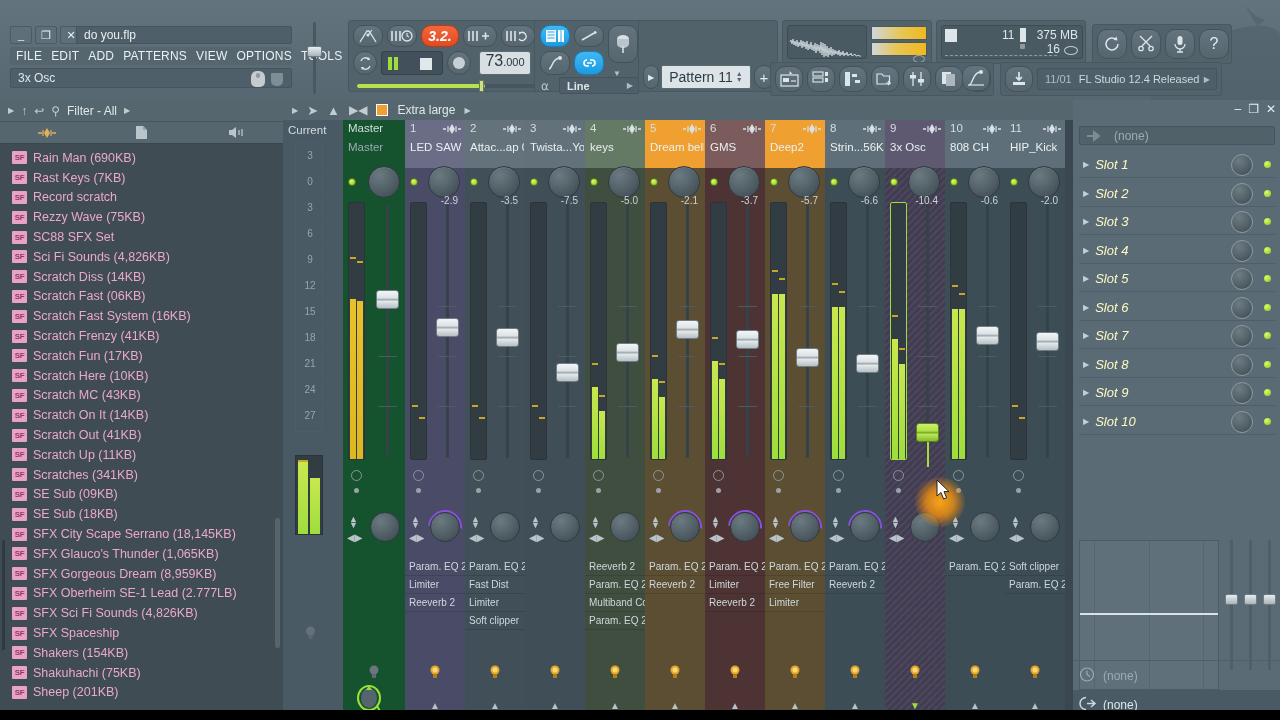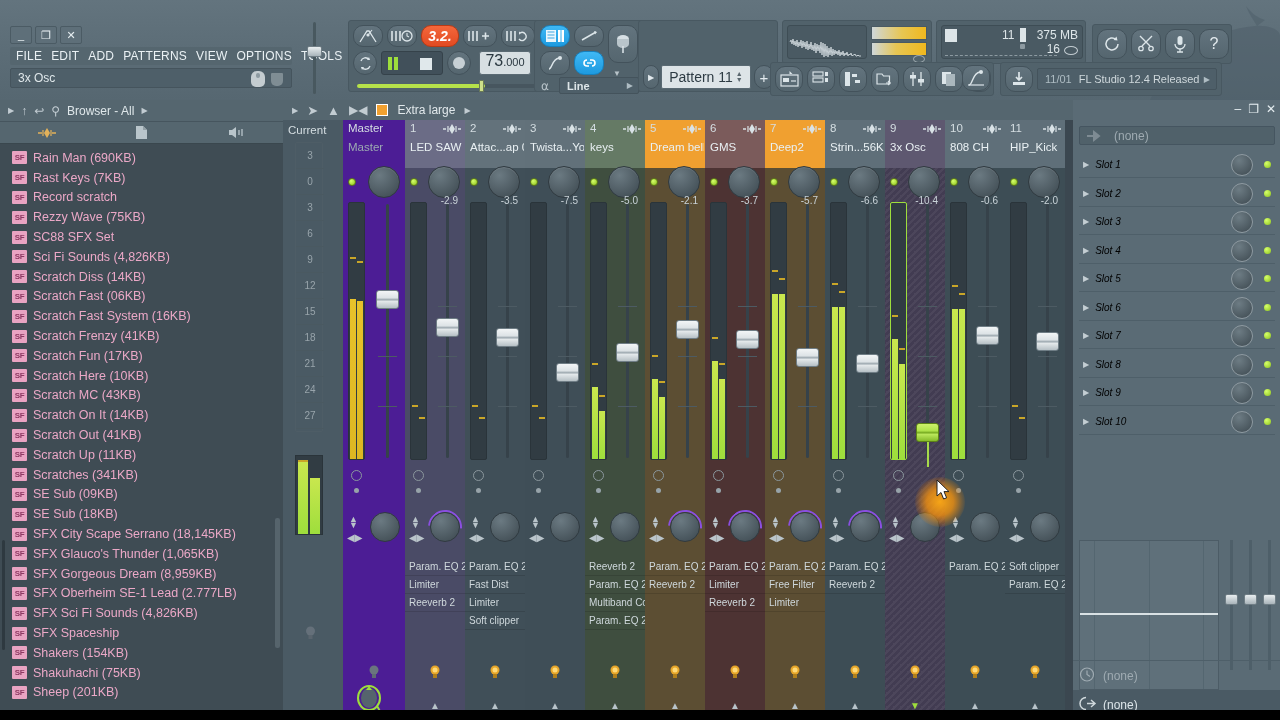--- a/index.html
+++ b/index.html
@@ -103,21 +103,21 @@
   .bscroll-r:after{ content:''; position:absolute; right:0; top:370px; width:5px; height:130px;
      background:#56646c; border-radius:2px;}
 
   
   .mixer { position:absolute; left:283px; top:100px; width:790px; height:620px;
      background:#3b4750; }
   .mx-head { height:20px; background:#55666f; display:flex; align-items:center; gap:9px;
      padding-left:9px; font-size:12px; color:#e1e8eb; }
   .mx-body { position:absolute; left:0; top:20px; width:790px; height:600px; display:flex; }
 
-  .strip { position:relative; width:60px; height:600px; background:#4c1d95; }
+  .strip { position:relative; width:60px; height:600px; background:#14532d; }
   .strip.master { width:62px; }
   .strip.current { width:60px; background:#4a5a64; }
   .strip.sel:before { content:''; position:absolute; inset:0;
      background:linear-gradient(135deg, rgba(255,255,255,.05) 25%, transparent 25%,
      transparent 50%, rgba(255,255,255,.05) 50%, rgba(255,255,255,.05) 75%, transparent 75%);
      background-size:7px 7px; pointer-events:none; }
 
   .st-head { position:relative; height:48px; }
   .st-num { position:absolute; left:5px; top:2px; font-size:11.5px; color:#d5dee2; }
   .st-name { position:absolute; left:5px; top:21px; font-size:11.5px; color:#e9f0f3;
@@ -190,21 +190,21 @@
   .rp-title { height:20px; display:flex; align-items:center; padding-left:7px;
      font-size:12px; font-weight:bold; color:#eef4f6; }
   .rp-wb { position:absolute; right:4px; top:2px; display:flex; gap:7px; color:#e6eef1; font-size:12px; }
   .rp-none { position:absolute; left:6px; top:26px; width:196px; height:19px;
      background:#50616a; border:1px solid #455560; border-radius:2px;
      display:flex; align-items:center; padding-left:34px; color:#9eaab1; font-size:12px; }
   .rp-none-ico { position:absolute; left:3px; top:2px; width:24px; height:15px; }
   .slotrow { position:absolute; left:6px; width:196px; height:26px;
      border-bottom:1px solid #4e5f69; display:flex; align-items:center; }
   .slot-arrow { color:#c4ced3; font-size:8px; margin-left:4px; margin-right:6px; }
-  .slot-label { font-style:italic; font-size:10px; color:#000000; }
+  .slot-label { font-style:italic; font-size:13px; color:#fef9c3; }
   .slot-knob { position:absolute; right:22px; top:2px; width:22px; height:22px; border-radius:50%;
      background:radial-gradient(circle at 35% 28%, #6d7c84, #3d4950); border:1px solid #8e9aa1; }
   .slot-led { position:absolute; right:4px; top:9px; width:7px; height:7px; border-radius:50%;
      background:radial-gradient(circle at 35% 32%, #d6ff6a, #8cc21c); }
 
   .eqbox { position:absolute; left:6px; top:440px; width:140px; height:150px;
      background:#5f707a; border:1px solid #4c5c66; }
   .eqbox .hline { position:absolute; left:0; top:72px; width:100%; height:2px; background:#d9e1e4; }
   .eqbox .v1 { position:absolute; left:14px; top:0; width:1px; height:100%; background:#546670; }
   .eqbox .v2 { position:absolute; left:50%; top:0; width:1px; height:100%; background:#546670; }
@@ -252,20 +252,21 @@
         <path d="M237 26 C232 18 228 12 226 6 C231 13 238 18 245 20" fill="#4e5f69" opacity="0.55"></path>
       </svg>
     </div>
 
     <div class="winbtns">
       <div class="winbtn">_</div>
       <div class="winbtn">❐</div>
       <div class="winbtn">✕</div>
     </div>
 
+    <div class="titlebar">do you.flp</div>
 
     <div class="menubar">
       <span>FILE</span>
       <span>EDIT</span>
       <span>ADD</span>
       <span>PATTERNS</span>
       <span>VIEW</span>
       <span>OPTIONS</span>
       <span>TOOLS</span>
       <span>?</span>
@@ -514,21 +515,21 @@
       </div>
     </div>
   </div>
 
   <div class="browser">
     <div class="browser-head">
       <span style="font-size:8px;color:#c2ccd2;">▶</span>
       <span style="color:#c2ccd2;font-size:12px;">↑</span>
       <span style="color:#c2ccd2;font-size:12px;">↩</span>
       <span style="color:#c2ccd2;font-size:12px;">⚲</span>
-      <span>Browser - All</span>
+      <span>Filter - All</span>
       <span style="font-size:8px;color:#c2ccd2;">▶</span>
     </div>
     <div class="browser-tabs">
       <div>
         <svg width="20" height="12" viewBox="0 0 20 12">
             <path d="M1 6 h4 M15 6 h4" stroke="#e2b15a" stroke-width="1.4"></path>
             <path d="M10 1 L13 6 L10 11 L7 6 z" fill="#e2b15a"></path>
             <path d="M6 3 v6 M14 3 v6" stroke="#e2b15a" stroke-width="1.2"></path>
           </svg>
       </div>

